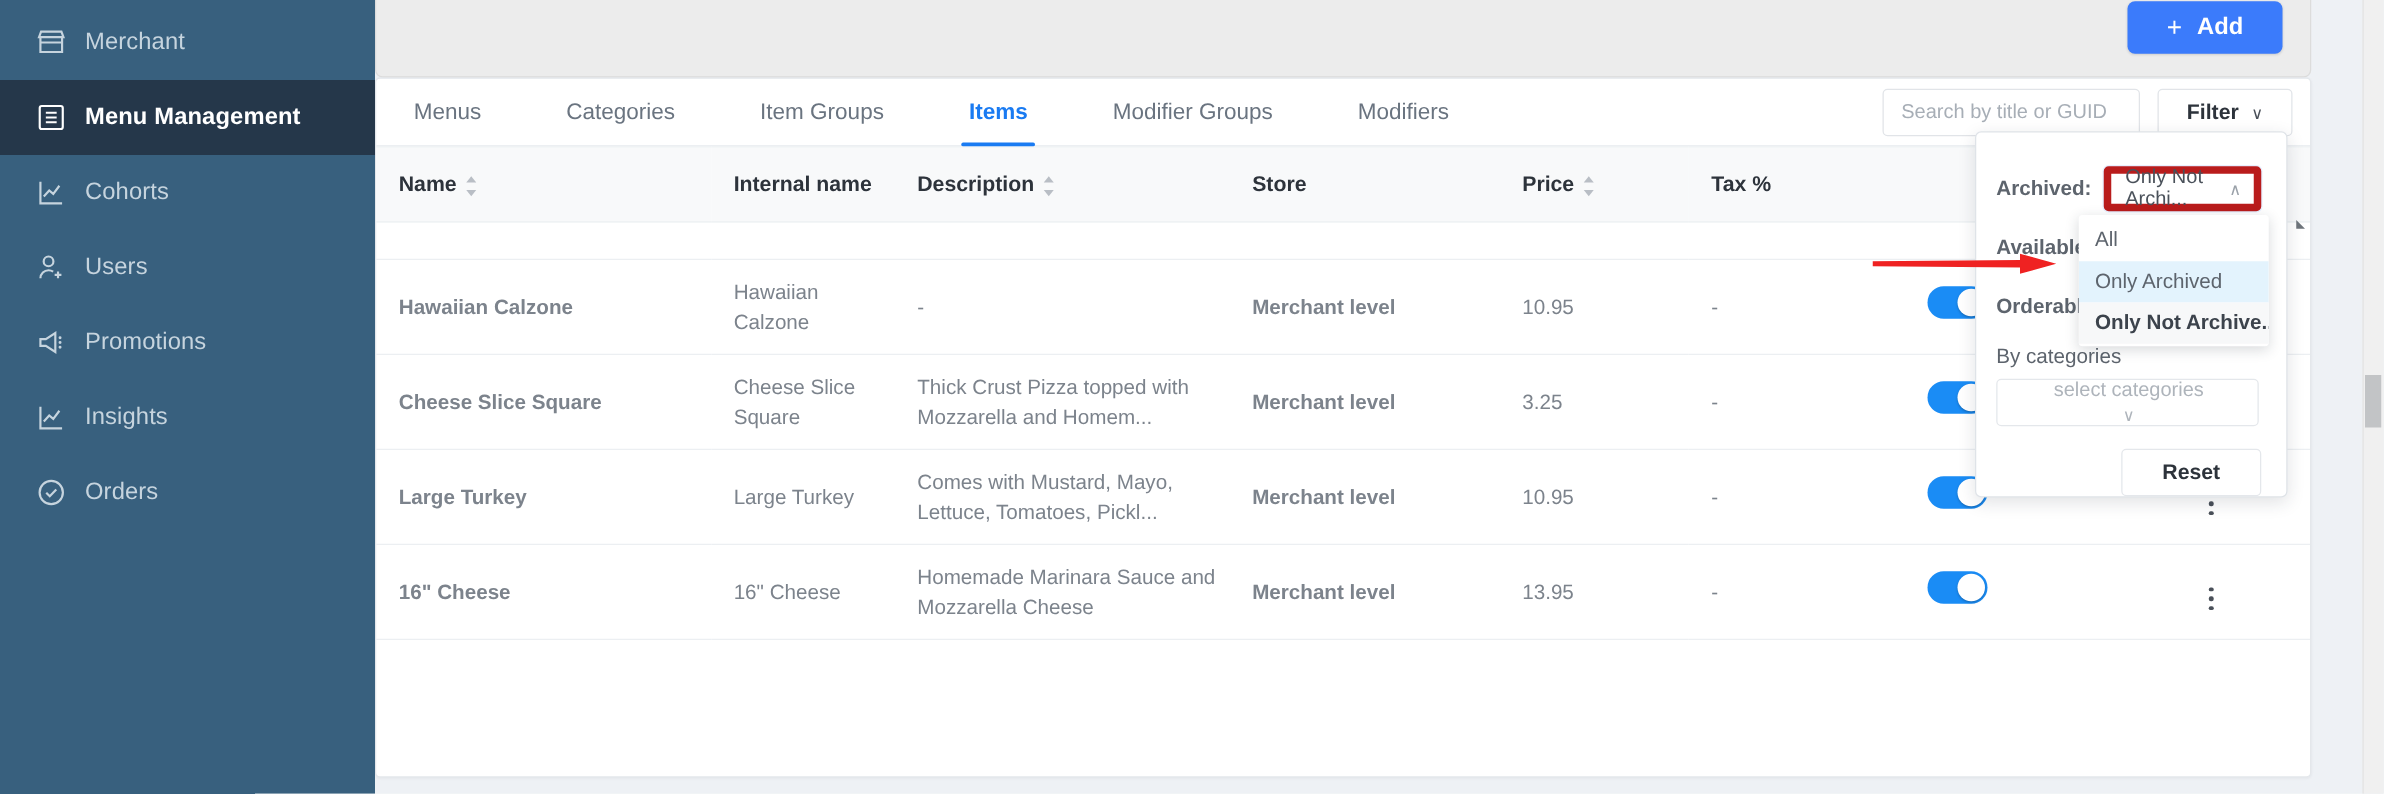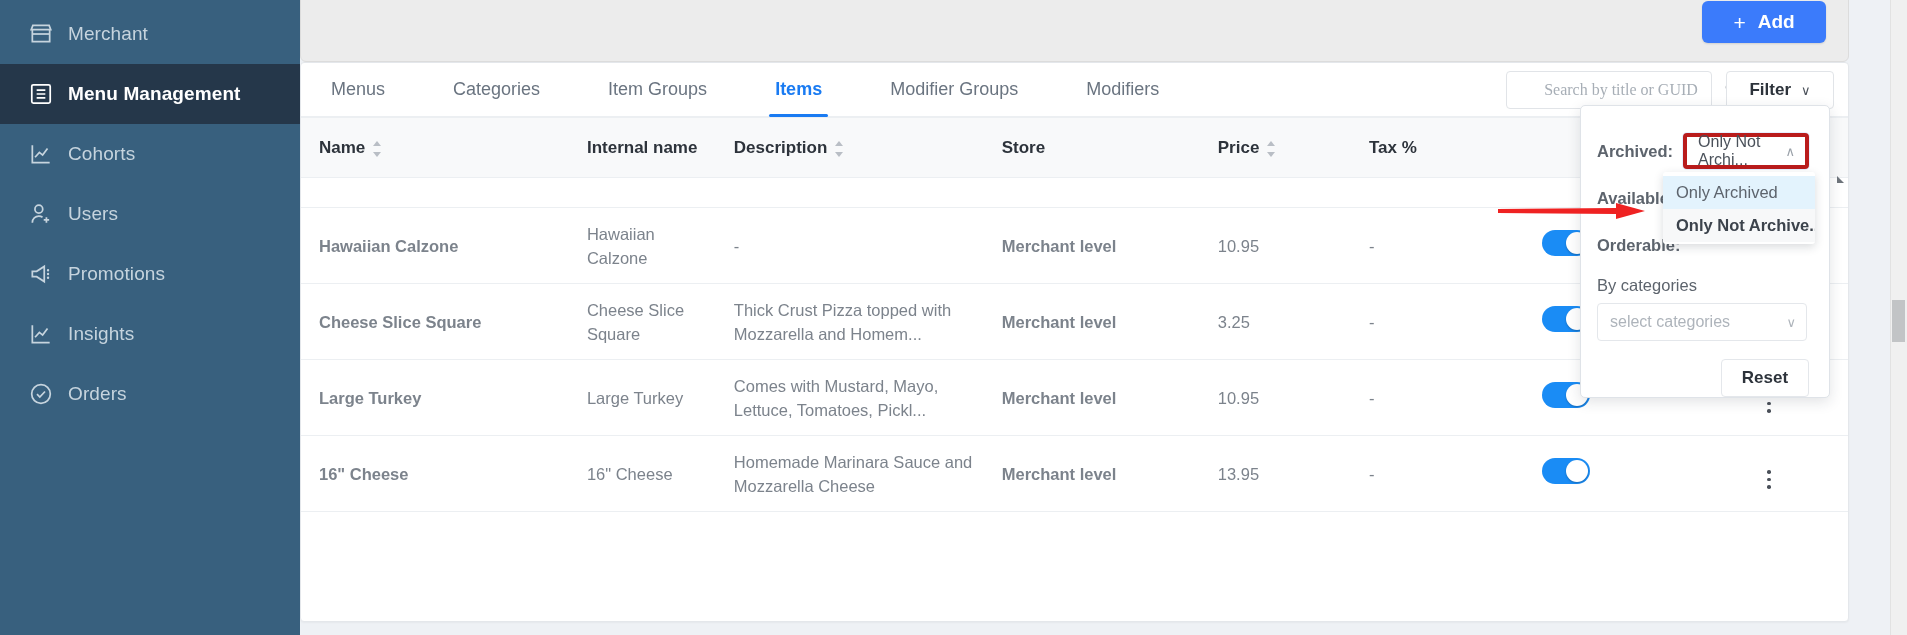--- a/index.html
+++ b/index.html
@@ -155,23 +155,22 @@
     align-items: center;
     padding: 0 12px;
     background: #fff;
   }
   .search-box input {
     border: none;
     outline: none;
     flex: 1 1 auto;
     font-size: 16px;
     color: #3a4049;
-    font-family: Liberation Serif, serif;
+    font-family: Liberation Sans, sans-serif;
     background: transparent;
-    text-align: center;
   }
   .search-box input::placeholder { color: #a7aeb6; }
   .search-box svg { stroke: #757c85; fill: none; stroke-width: 1.7; }
 
   .filter-btn {
     height: 38px;
     min-width: 108px;
     border: 1px solid #e1e4e8;
     border-radius: 4px;
     background: #fff;
@@ -295,21 +294,21 @@
     font-size: 16.5px;
     color: #5d646d;
     white-space: nowrap;
     flex: 0 0 auto;
     font-weight: bold;
   }
   .f-select {
     margin-left: 10px;
     flex: 1 1 auto;
     height: 36px;
-    border: 4px solid #b91c1c;
+    border: 6px solid #b91c1c;
     border-radius: 4px;
     display: flex;
     align-items: center;
     justify-content: space-between;
     padding: 0 10px 0 11px;
     font-size: 16px;
     color: #4a515a;
     background: #fff;
     cursor: pointer;
     box-shadow: 0 0 0 1px rgba(59,123,251,.12);
@@ -351,25 +350,26 @@
     border: 1px solid #e4e7eb;
     border-radius: 4px;
     display: flex;
     align-items: center;
     justify-content: space-between;
     padding: 0 10px 0 12px;
     font-size: 16px;
     color: #aeb4bb;
     cursor: pointer;
     margin-right: 2px;
+    flex-direction: column;
   }
   .f-multiselect .caret { color: #aeb4bb; font-size: 13px; }
   .f-reset-wrap { display: flex; justify-content: flex-end; margin-top: 18px; }
   .f-reset {
-    width: 88px; height: 38px;
+    width: 112px; height: 38px;
     border: 1px solid #e4e7eb;
     border-radius: 4px;
     background: #fff;
     font-size: 17px;
     font-weight: 700;
     color: #2d333b;
     cursor: pointer;
     font-family: "Liberation Sans", sans-serif;
   }
 
@@ -679,20 +679,21 @@
       <div class="f-multiselect">
         <span>select categories</span>
         <span class="caret">∨</span>
       </div>
 
       <div class="f-reset-wrap">
         <button class="f-reset">Reset</button>
       </div>
 
       <div class="f-options">
+        <div class="f-opt">All</div>
         <div class="f-opt hl">Only Archived</div>
         <div class="f-opt sel">Only Not Archive...</div>
       </div>
     </div>
 
     <svg class="arrow-annot" viewBox="0 0 148 18">
       <path d="M0 7 L118 6 L118 1 L147 9 L118 17 L118 12 L0 11 Z" fill="#ef2222"></path>
     </svg>
 
   </main>

